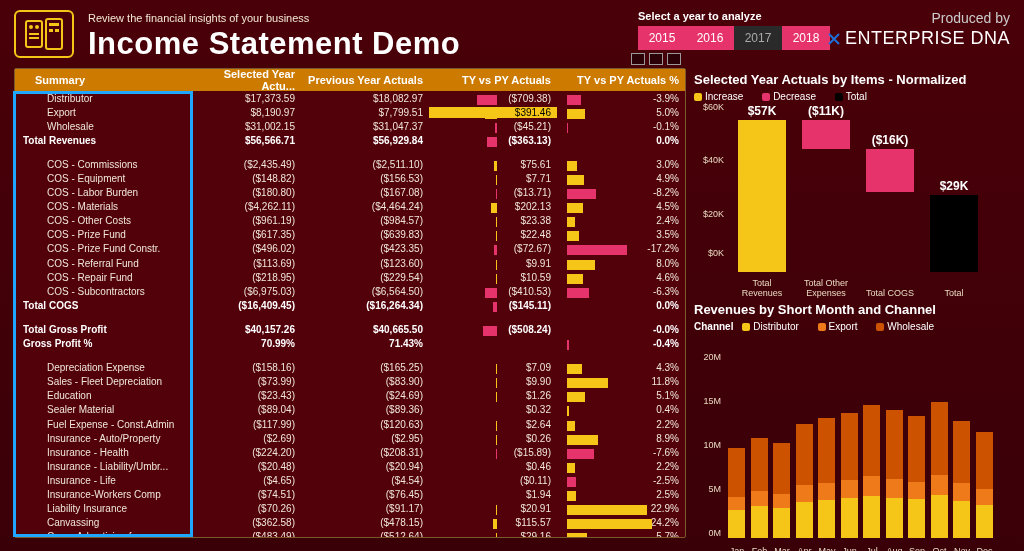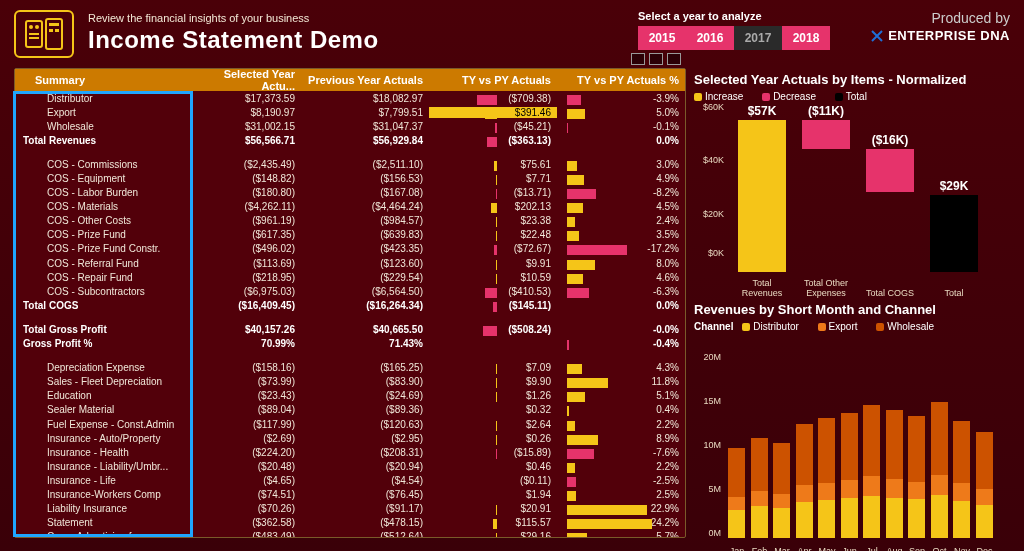--- a/index.html
+++ b/index.html
@@ -4,29 +4,29 @@
 <style>
   * { margin:0; padding:0; box-sizing:border-box; }
   html,body { width:1024px; height:551px; background:#3a0008; font-family:"Segoe UI",Arial,sans-serif; color:#fff; overflow:hidden; }
   .app { position:relative; width:1024px; height:551px; background:linear-gradient(#4a0008,#3a0008); }
 
   
   .hdr { position:absolute; top:10px; left:14px; right:14px; height:54px; }
   .logo { position:absolute; left:0; top:0; width:60px; height:48px; border:2px solid #f5c518; border-radius:6px; display:flex; align-items:center; justify-content:center; }
   .logo svg { width:40px; height:34px; }
   .sub  { position:absolute; left:74px; top:2px; font-size:11px; color:#f3e8d6; }
-  .ttl  { position:absolute; left:74px; top:16px; font-size:24px; font-weight:700; color:#fff; letter-spacing:.5px; }
+  .ttl  { position:absolute; left:74px; top:16px; font-size:31px; font-weight:700; color:#fff; letter-spacing:.5px; }
   .yrwrap { position:absolute; right:180px; top:0; }
   .yrlbl  { font-size:11px; margin-bottom:4px; color:#fff; font-weight:600; }
-  .yrs { display:flex; gap:0;font-weight:bold; }
+  .yrs { display:flex; gap:0; }
   .yr  { width:48px; height:24px; font-size:12px; display:flex; align-items:center; justify-content:center; background:#e6336b; color:#fff; cursor:pointer; }
   .yr.dim { background:#2a2a2a; color:#aaa; }
   .prod { position:absolute; right:0; top:0; text-align:right; }
   .prodlbl { font-size:14px; color:#ccc; }
-  .brand { font-size:13px; font-weight:700; letter-spacing:.5px; color:#fff; margin-top:2px; display:flex; align-items:center; gap:4px; justify-content:flex-end; }
+  .brand { font-size:18px; font-weight:400; letter-spacing:.5px; color:#fff; margin-top:2px; display:flex; align-items:center; gap:4px; justify-content:flex-end; }
 
   
   .card { position:absolute; left:14px; top:68px; width:672px; height:470px; background:#52000a; border:1px solid #7a5a2a; border-radius:2px; }
   .chdr { display:flex; background:#cc7a00; height:22px; align-items:center; font-size:11px; font-weight:600; color:#fff; }
   .chdr .c0{ width:178px; padding-left:20px; }
   .chdr .c1,.chdr .c2,.chdr .c3,.chdr .c4{ text-align:right; padding-right:6px; }
   .chdr .c1{ width:108px; } .chdr .c2{ width:128px; } .chdr .c3{ width:128px; } .chdr .c4{ width:128px; }
   .tbody{ height:446px; overflow:hidden; }
   .row { display:flex; height:14.1px; align-items:center; font-size:10px; color:#f0e6d8; }
   .row .c0{ width:178px; padding-left:8px; white-space:nowrap; overflow:hidden; }
@@ -318,21 +318,21 @@
           <div class="c4">2.5%<div class="bar4 pos" style="width: 9px;"></div></div>
         </div>
         <div class="row in">
           <div class="c0">Liability Insurance</div>
           <div class="c1">($70.26)</div>
           <div class="c2">($91.17)</div>
           <div class="c3">$20.91<div class="bar3 pos" style="width: 1px;"></div></div>
           <div class="c4">22.9%<div class="bar4 pos" style="width: 80px;"></div></div>
         </div>
         <div class="row in">
-          <div class="c0">Statement</div>
+          <div class="c0">Canvassing</div>
           <div class="c1">($362.58)</div>
           <div class="c2">($478.15)</div>
           <div class="c3">$115.57<div class="bar3 pos" style="width: 4px;"></div></div>
           <div class="c4">24.2%<div class="bar4 pos" style="width: 85px;"></div></div>
         </div>
         <div class="row in">
           <div class="c0">Co-op Advertising fee</div>
           <div class="c1">($483.49)</div>
           <div class="c2">($512.64)</div>
           <div class="c3">$29.16<div class="bar3 pos" style="width: 1px;"></div></div>

